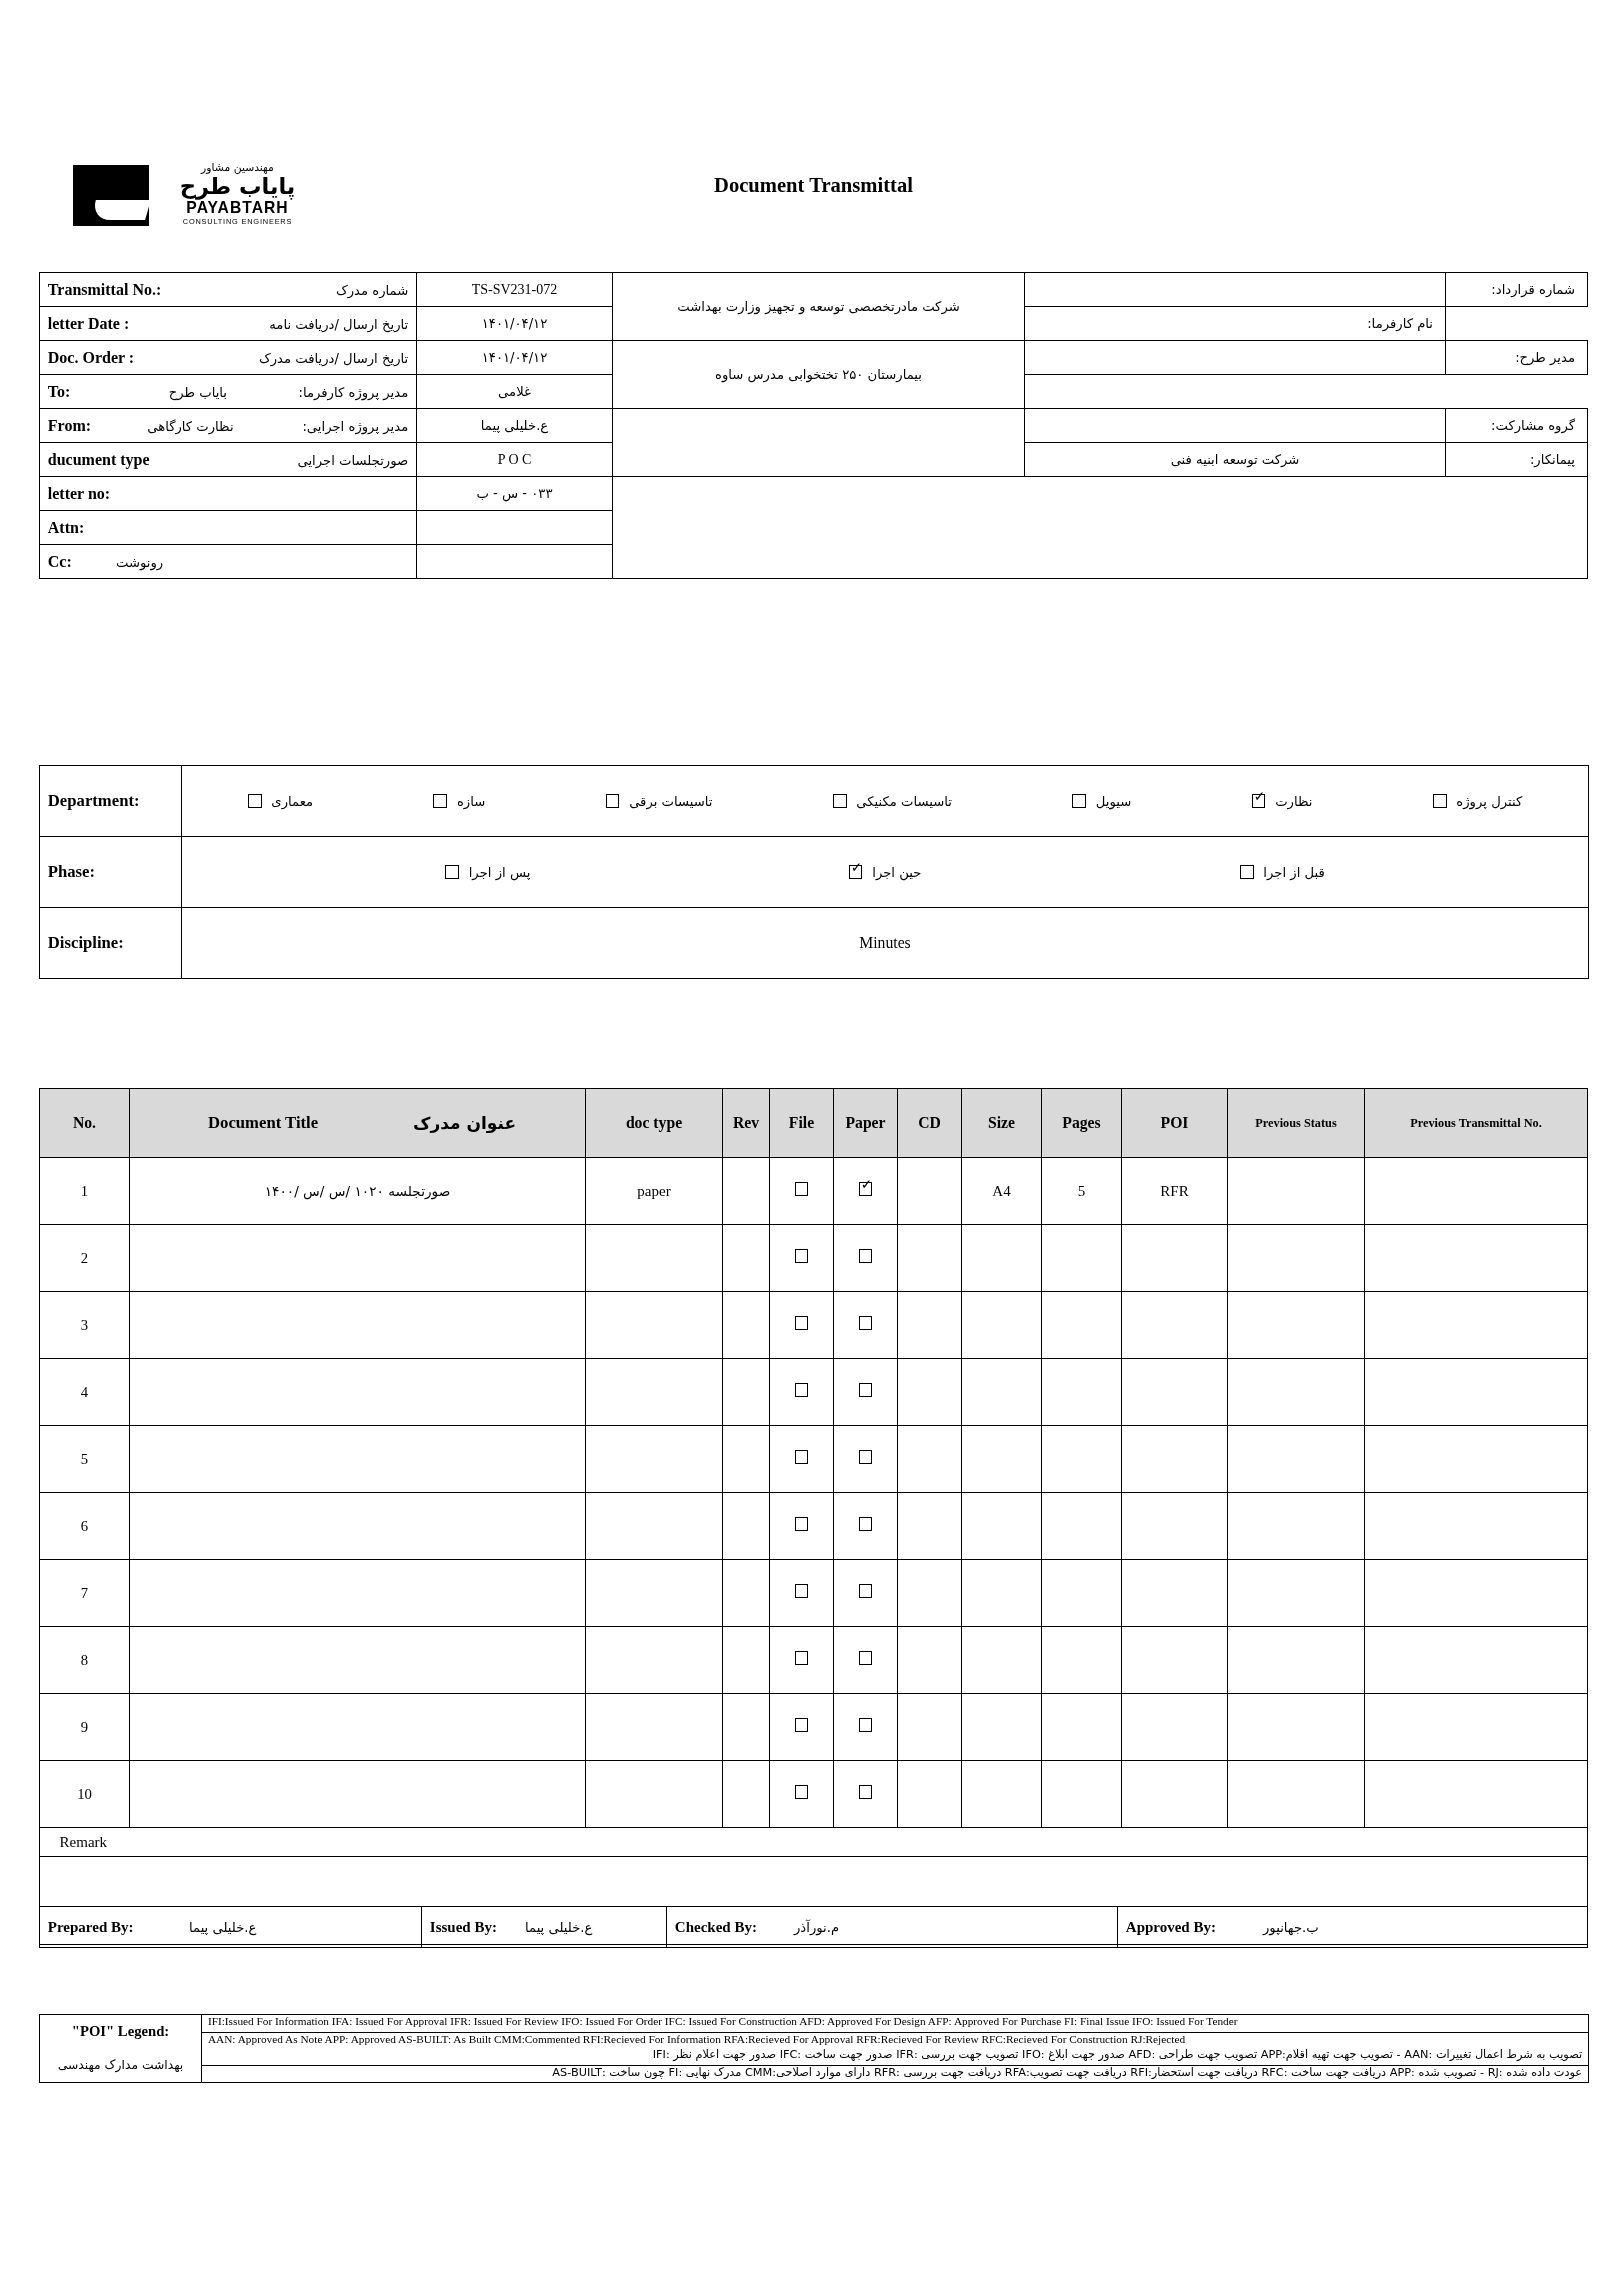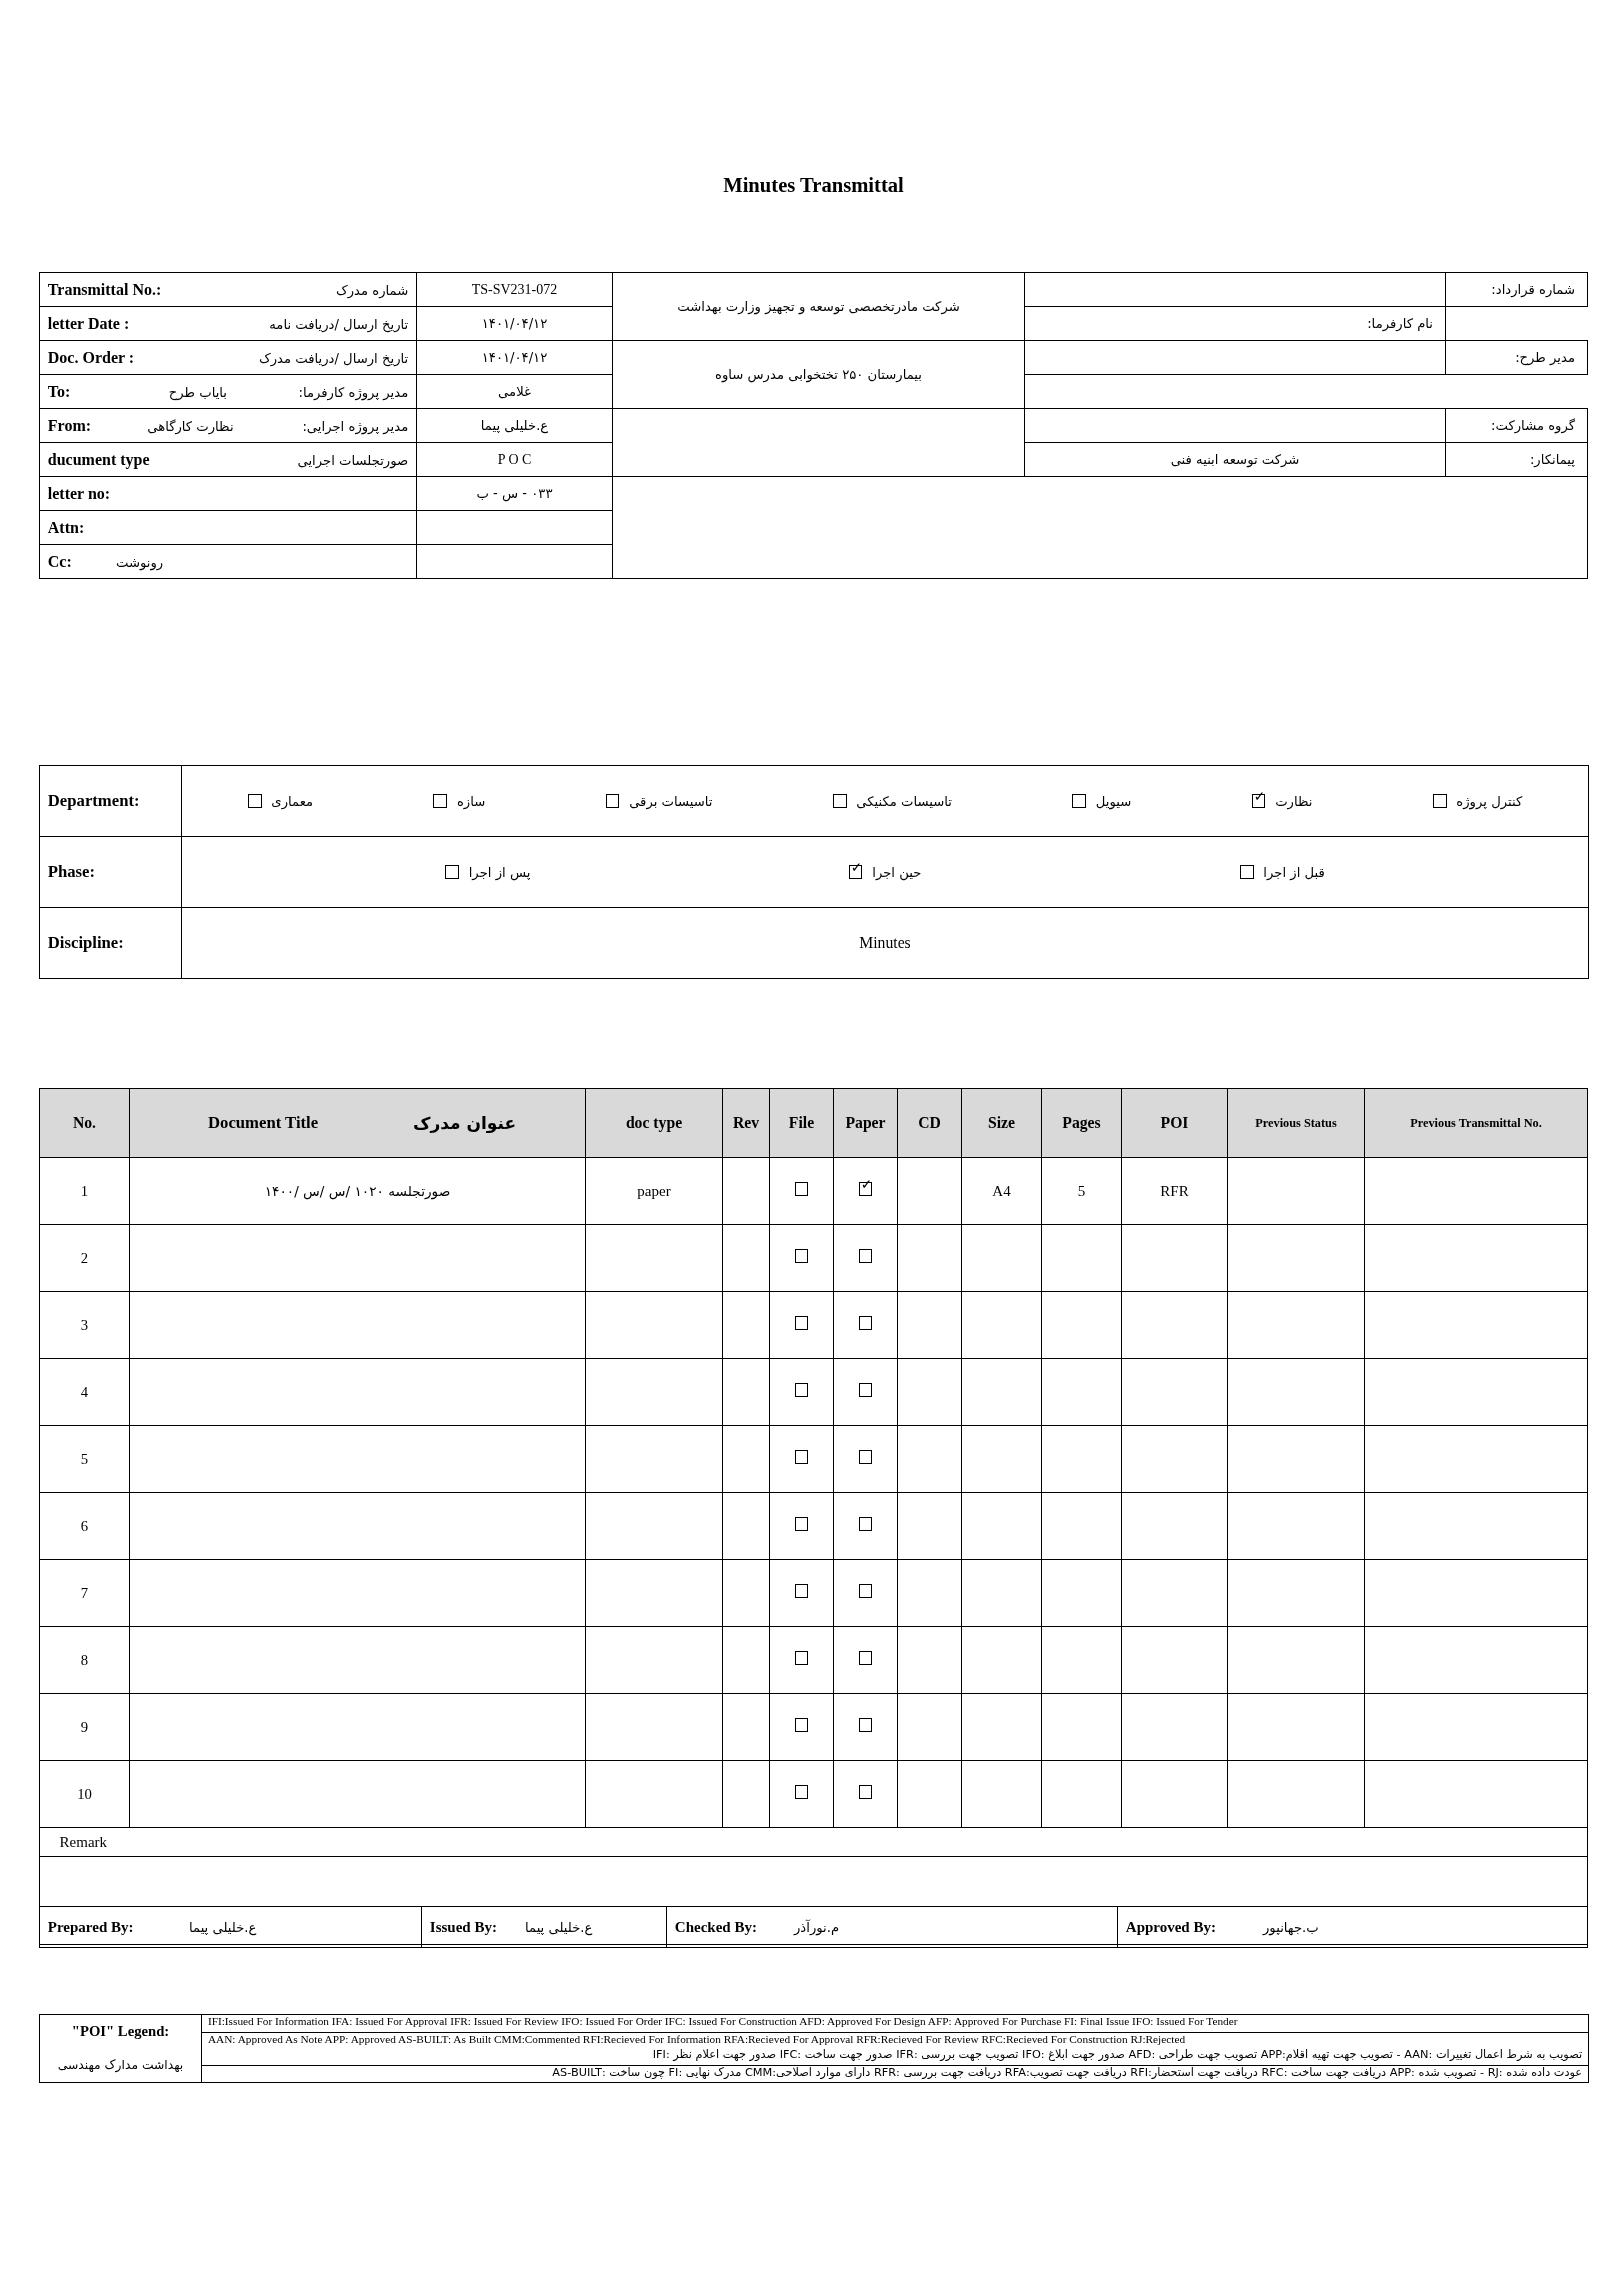--- a/index.html
+++ b/index.html
@@ -258,21 +258,30 @@
   }
   .nb-t { border-top: none !important; }
   .nb-b { border-bottom: none !important; }
 </style>
 </head>
 <body>
 
 <div class="page">
 
   <div class="header">
-    <div class="doc-title">Minutes Transmittal</div>
+    <div class="logo-wrap">
+      <div class="logo-mark"></div>
+      <div class="logo-text">
+        <div class="l1 fa">مهندسین مشاور</div>
+        <div class="l2 fa">پایاب طرح</div>
+        <div class="l3">PAYABTARH</div>
+        <div class="l4">CONSULTING ENGINEERS</div>
+      </div>
+    </div>
+    <div class="doc-title">Document Transmittal</div>
   </div>
 
   <table class="t-top">
     <colgroup>
       <col style="width:377px">
       <col style="width:196px">
       <col style="width:412px">
       <col style="width:421px">
       <col style="width:142px">
     </colgroup>

